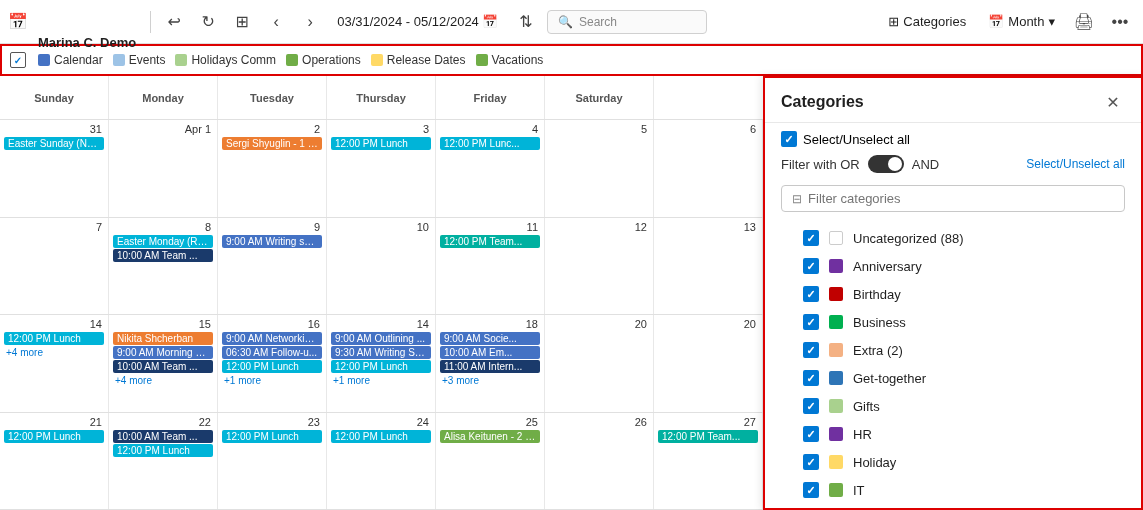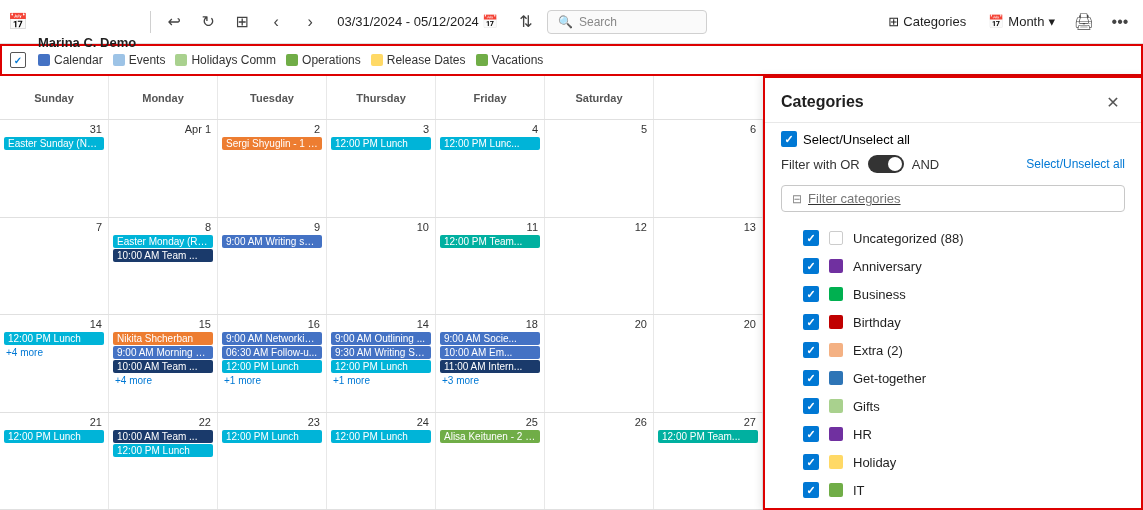--- a/index.html
+++ b/index.html
@@ -163,21 +163,21 @@
     .filter-input-row {
       padding: 4px 16px 8px;
     }
     .filter-input {
       display: flex; align-items: center; gap: 6px;
       border: 1px solid #c8c8c8; border-radius: 4px;
       padding: 5px 10px; width: 100%;
     }
     .filter-input input {
       border: none; outline: none; font-size: 13px; flex: 1;
-      background: transparent; color: #333; text-decoration: underline;
+      background: transparent; color: #333;
     }
 
     .categories-list {
       overflow-y: auto;
       flex: 1;
       padding: 4px 0;
     }
     .category-item {
       display: flex; align-items: center; gap: 10px;
       padding: 6px 16px;
@@ -445,30 +445,30 @@
                    <div class="cat-color" style="background:transparent; border:1px solid #ccc;"></div>
                    <span class="cat-label">Uncategorized (88)</span>
         </div>
         <div class="category-item">
           <div class="cat-check"></div>
                    <div class="cat-color" style="background:#7030a0;"></div>
                    <span class="cat-label">Anniversary</span>
         </div>
         <div class="category-item">
           <div class="cat-check"></div>
+                   <div class="cat-color" style="background:#c00000;"></div>
+                   <span class="cat-label">Birthday</span>
+        </div>
+        <div class="category-item">
+          <div class="cat-check"></div>
                    <div class="cat-color" style="background:#00b050;"></div>
                    <span class="cat-label">Business</span>
         </div>
         <div class="category-item">
           <div class="cat-check"></div>
-                   <div class="cat-color" style="background:#c00000;"></div>
-                   <span class="cat-label">Birthday</span>
-        </div>
-        <div class="category-item">
-          <div class="cat-check"></div>
                    <div class="cat-color" style="background:#f4b183;"></div>
                    <span class="cat-label">Extra (2)</span>
         </div>
         <div class="category-item">
           <div class="cat-check"></div>
                    <div class="cat-color" style="background:#2e75b6;"></div>
                    <span class="cat-label">Get-together</span>
         </div>
         <div class="category-item">
           <div class="cat-check"></div>

